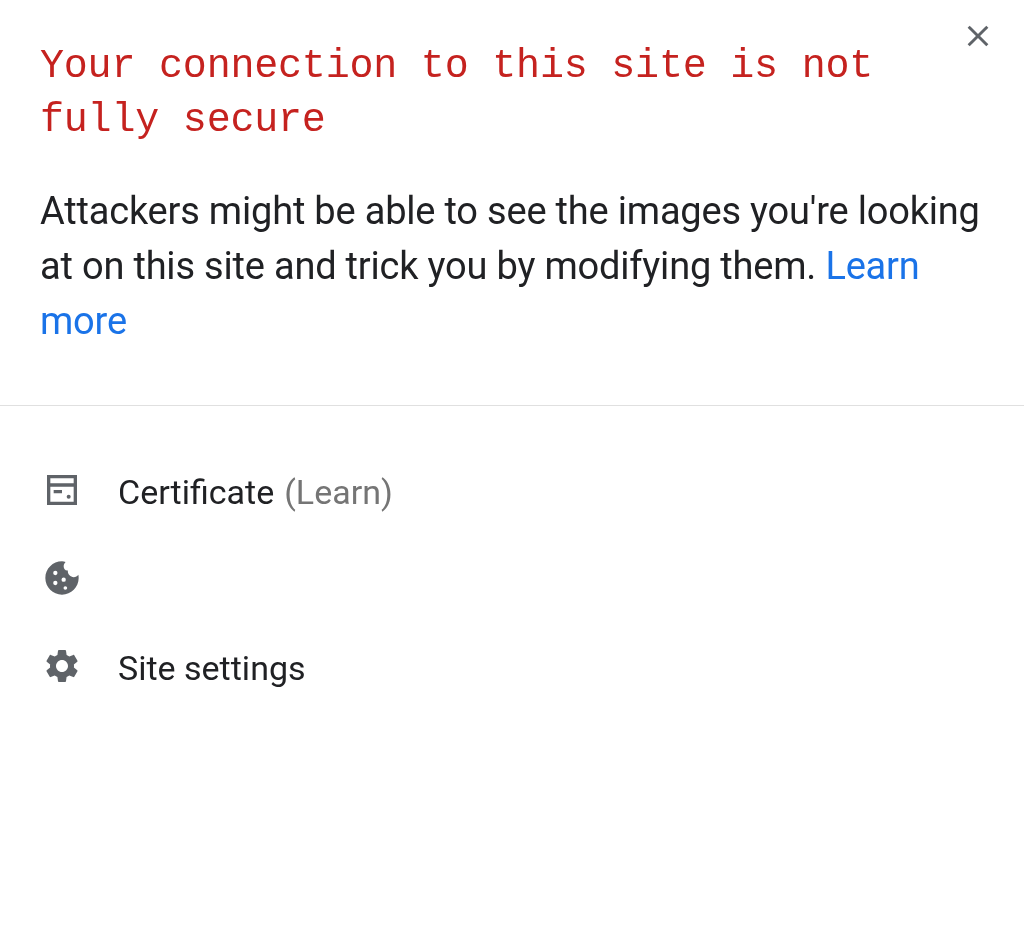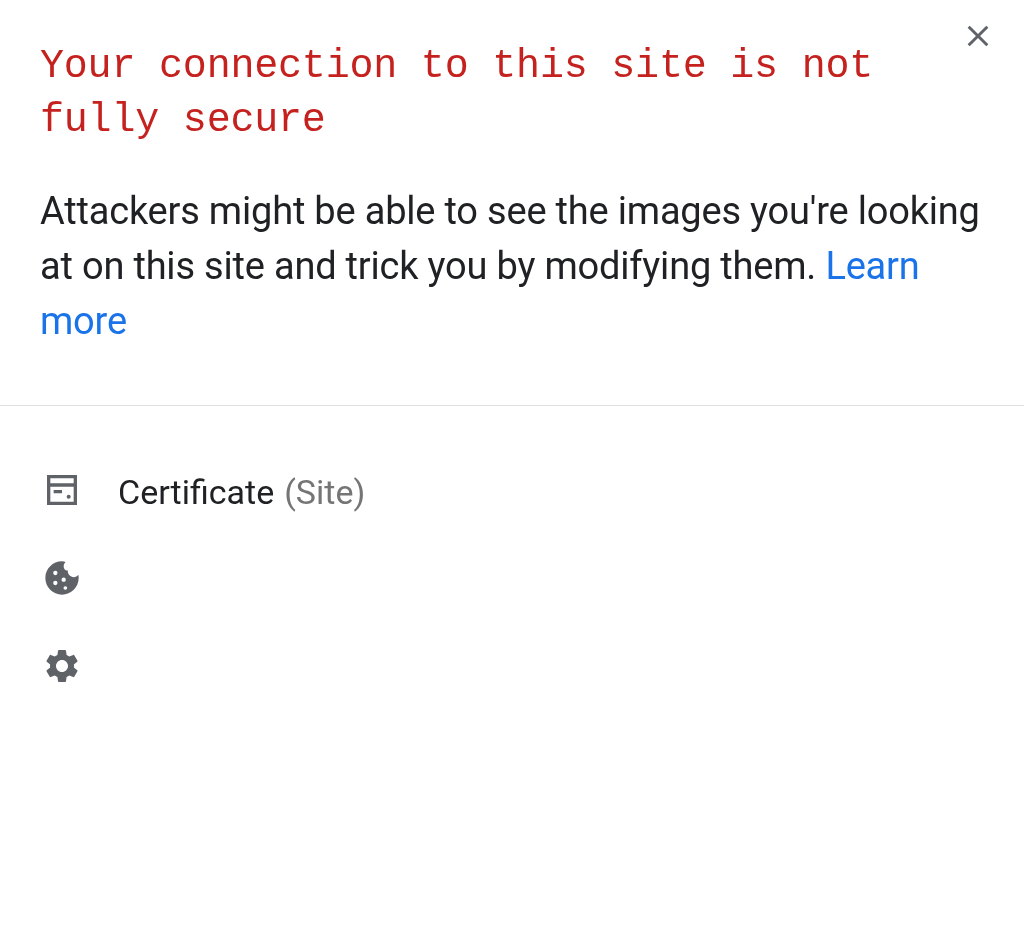--- a/index.html
+++ b/index.html
@@ -117,37 +117,38 @@
   <div class="menu-list">
 
     <div class="menu-item">
       <span class="menu-icon">
         <svg viewBox="0 0 24 24">
           <path d="M3 3h18v18H3V3zm2 2v3h14V5H5zm0 5v9h14v-9H5zm2 2h5v2H7v-2z"></path>
           <circle cx="16" cy="16" r="1.2"></circle>
         </svg>
       </span>
       <span class="menu-label">Certificate</span>
-      <span class="menu-status">(Site)</span>
+      <span class="menu-status">(Learn)</span>
     </div>
 
     <div class="menu-item">
       <span class="menu-icon">
         <svg viewBox="0 0 24 24">
           <path d="M12 2C6.48 2 2 6.48 2 12s4.48 10 10 10 10-4.48 10-10c0-.66-.07-1.31-.19-1.94-.63.84-1.63 1.44-2.81 1.44-1.93 0-3.5-1.57-3.5-3.5 0-.16.01-.31.03-.47C14.03 7.83 13 6.54 13 5c0-1.02.44-1.94 1.14-2.58C13.44 2.15 12.73 2 12 2z"></path>
           <circle cx="8" cy="9" r="1.3" fill="#ffffff"></circle>
           <circle cx="8" cy="15" r="1.3" fill="#ffffff"></circle>
           <circle cx="13" cy="13" r="1.3" fill="#ffffff"></circle>
           <circle cx="14" cy="18" r="1.1" fill="#ffffff"></circle>
         </svg>
       </span>
     </div>
 
     <div class="menu-item">
       <span class="menu-icon">
         <svg viewBox="0 0 24 24">
           <path d="M19.14 12.94c.04-.3.06-.61.06-.94 0-.32-.02-.64-.07-.94l2.03-1.58c.18-.14.23-.41.12-.61l-1.92-3.32c-.12-.22-.37-.29-.59-.22l-2.39.96c-.5-.38-1.03-.7-1.62-.94l-.36-2.54c-.04-.24-.24-.41-.48-.41h-3.84c-.24 0-.43.17-.47.41l-.36 2.54c-.59.24-1.13.57-1.62.94l-2.39-.96c-.22-.08-.47 0-.59.22L2.74 8.87c-.12.21-.08.47.12.61l2.03 1.58c-.05.3-.09.63-.09.94s.02.64.07.94l-2.03 1.58c-.18.14-.23.41-.12.61l1.92 3.32c.12.22.37.29.59.22l2.39-.96c.5.38 1.03.7 1.62.94l.36 2.54c.05.24.24.41.48.41h3.84c.24 0 .44-.17.47-.41l.36-2.54c.59-.24 1.13-.56 1.62-.94l2.39.96c.22.08.47 0 .59-.22l1.92-3.32c.12-.22.07-.47-.12-.61l-2.01-1.58zM12 15.6c-1.98 0-3.6-1.62-3.6-3.6s1.62-3.6 3.6-3.6 3.6 1.62 3.6 3.6-1.62 3.6-3.6 3.6z"></path>
         </svg>
       </span>
+      <span class="menu-label">Site settings</span>
     </div>
 
   </div>
 </div>
 
 </body></html>

